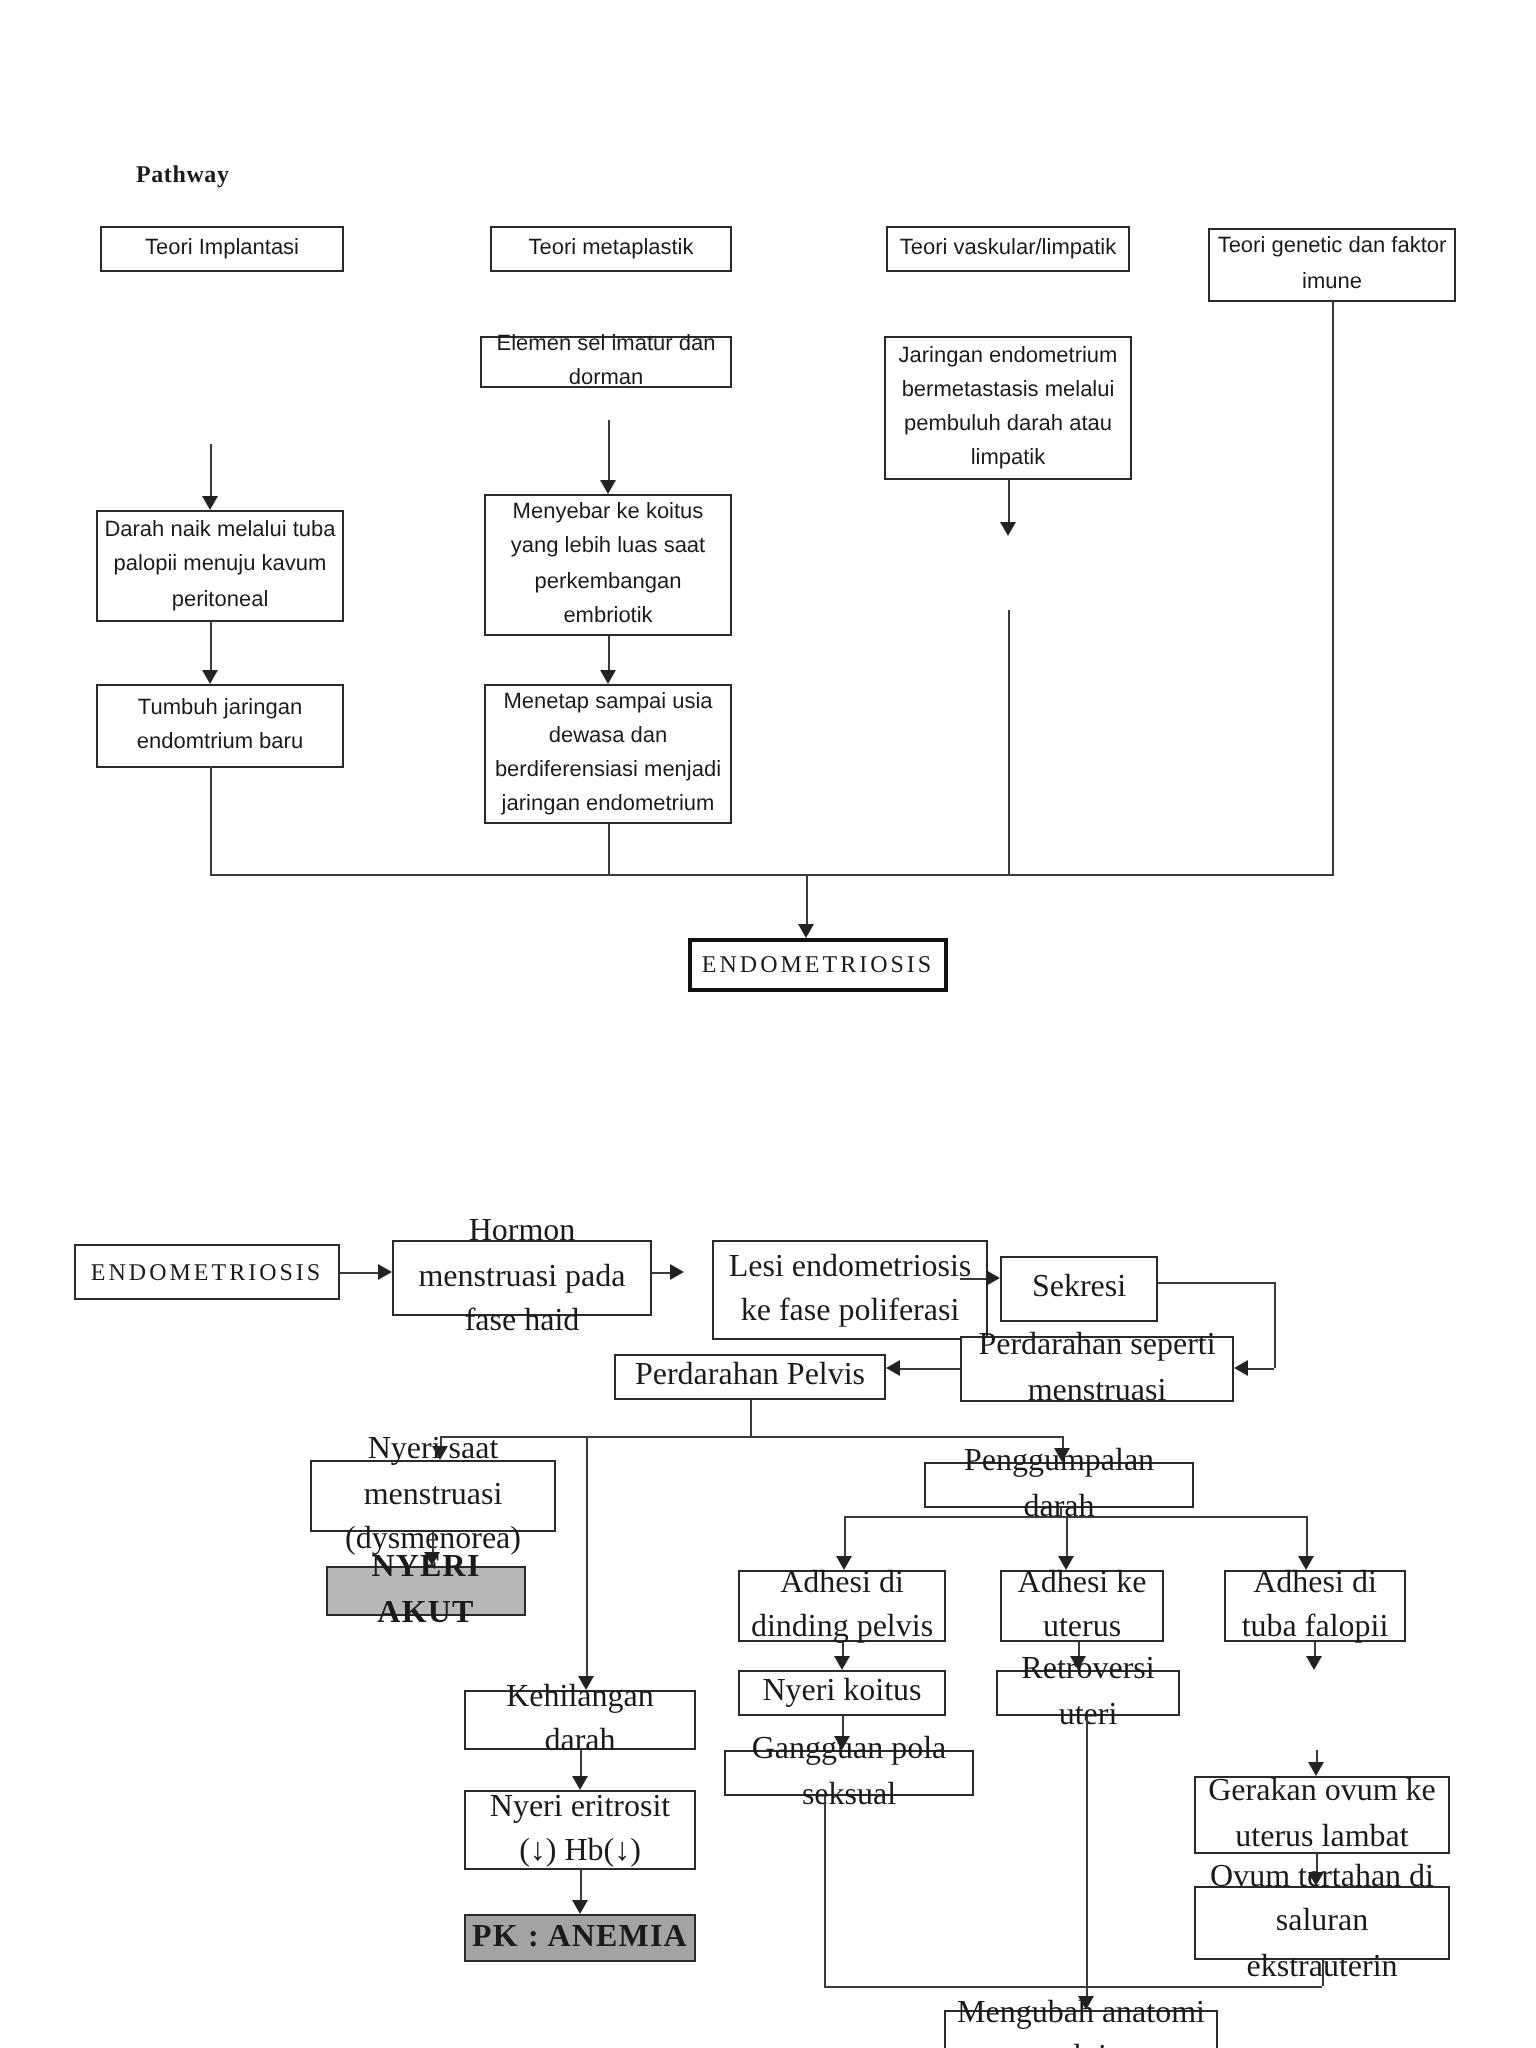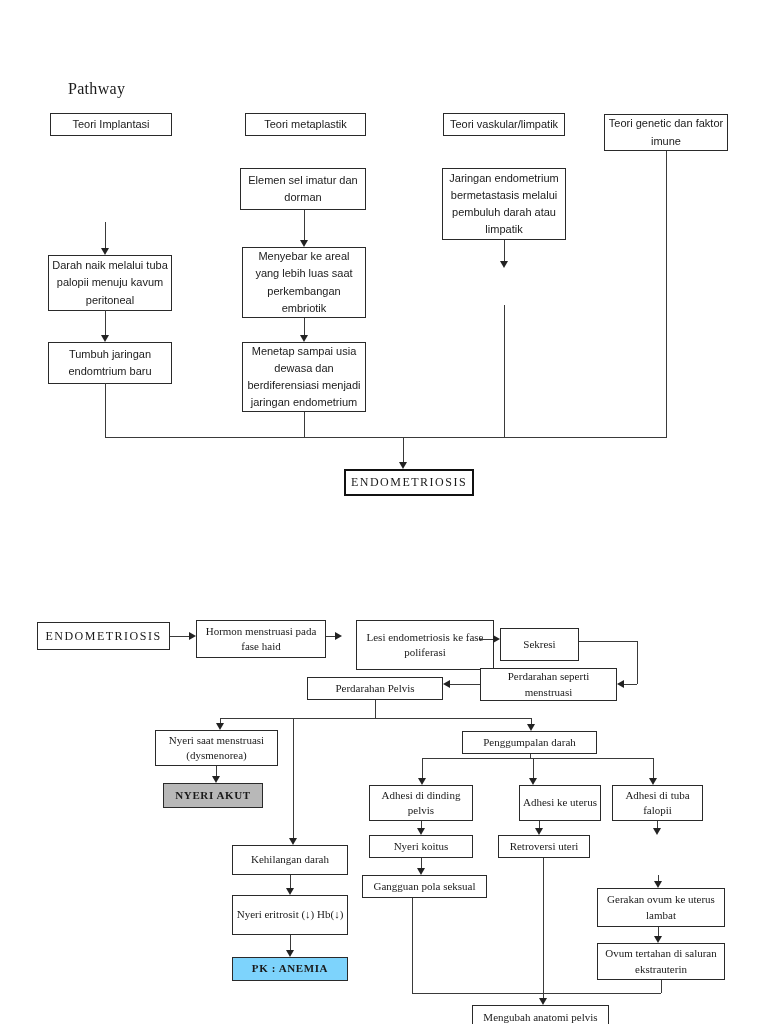--- a/index.html
+++ b/index.html
@@ -1,24 +1,24 @@
 <!DOCTYPE html>
 <html><head>
 <meta charset="utf-8">
 <style>
   html,body{margin:0;padding:0;background:#fff;}
   #page{position:relative;width:768px;height:1024px;background:#ffffff;overflow:hidden;
         font-family:"Liberation Sans", sans-serif;color:#1a1a1a;}
-  .title{position:absolute;font-family:"Liberation Serif", serif;font-weight:normal;
-         font-size:16px;letter-spacing:.3px;text-align:right;}
+  .title{position:absolute;font-family:"Liberation Serif", serif;font-weight:bold;
+         font-size:12px;letter-spacing:.3px;text-align:right;}
   .box{position:absolute;border:1px solid #2a2a2a;background:#fff;box-sizing:border-box;
        display:flex;align-items:center;justify-content:center;text-align:center;
        padding:1px 3px;}
   .sans{font-family:"Liberation Sans", sans-serif;font-size:11px;line-height:1.55;}
-  .serif{font-family:"Liberation Serif", serif;font-size:11px;line-height:1.4;}
+  .serif{font-family:"Liberation Serif", serif;font-size:16px;line-height:1.4;}
   .caps{font-size:12px;letter-spacing:1.5px;}
   .thick{border-width:2px;border-color:#111;}
   .bold{font-weight:bold;letter-spacing:.6px;}
   .vline{position:absolute;width:1px;background:#3a3a3a;}
   .hline{position:absolute;height:1px;background:#3a3a3a;}
   .ah{position:absolute;width:0;height:0;}
   .ah.d{border-left:4px solid transparent;border-right:4px solid transparent;border-top:7px solid #222;}
   .ah.l{border-top:4px solid transparent;border-bottom:4px solid transparent;border-right:7px solid #222;}
   .ah.r{border-top:4px solid transparent;border-bottom:4px solid transparent;border-left:7px solid #222;}
 </style>
@@ -27,22 +27,22 @@
 
 <div id="page">
 
   <div class="title" style="left:68px;top:80px">Pathway</div>
 
   <div class="box sans" style="left:50px;top:113px;width:122px;height:23px">Teori Implantasi</div>
   <div class="box sans" style="left:48px;top:255px;width:124px;height:56px">Darah naik melalui tuba palopii menuju kavum peritoneal</div>
   <div class="box sans" style="left:48px;top:342px;width:124px;height:42px">Tumbuh jaringan endomtrium baru</div>
 
   <div class="box sans" style="left:245px;top:113px;width:121px;height:23px">Teori metaplastik</div>
-  <div class="box sans" style="left:240px;top:168px;width:126px;height:42px">Elemen sel imatur dan dorman</div>
-  <div class="box sans" style="left:242px;top:247px;width:124px;height:71px">Menyebar ke areal yang lebih luas saat perkembangan embriotik</div>
+  <div class="box sans" style="left:240px;top:168px;width:126px;height:26px">Elemen sel imatur dan dorman</div>
+  <div class="box sans" style="left:242px;top:247px;width:124px;height:71px">Menyebar ke koitus yang lebih luas saat perkembangan embriotik</div>
   <div class="box sans" style="left:242px;top:342px;width:124px;height:70px">Menetap sampai usia dewasa dan berdiferensiasi menjadi jaringan endometrium</div>
 
   <div class="box sans" style="left:443px;top:113px;width:122px;height:23px">Teori vaskular/limpatik</div>
   <div class="box sans" style="left:442px;top:168px;width:124px;height:72px">Jaringan endometrium bermetastasis melalui pembuluh darah atau limpatik</div>
 
   <div class="box sans" style="left:604px;top:114px;width:124px;height:37px">Teori genetic dan faktor imune</div>
 
   <div class="box serif caps thick" style="left:344px;top:469px;width:130px;height:27px">ENDOMETRIOSIS</div>
 
   <div class="vline" style="left:105px;top:222px;height:26px"></div>
@@ -72,29 +72,29 @@
   <div class="box serif" style="left:356px;top:620px;width:138px;height:50px">Lesi endometriosis ke fase poliferasi</div>
   <div class="box serif" style="left:500px;top:628px;width:79px;height:33px">Sekresi</div>
   <div class="box serif" style="left:480px;top:668px;width:137px;height:33px">Perdarahan seperti menstruasi</div>
   <div class="box serif" style="left:307px;top:677px;width:136px;height:23px">Perdarahan Pelvis</div>
 
   <div class="box serif" style="left:155px;top:730px;width:123px;height:36px">Nyeri saat menstruasi (dysmenorea)</div>
   <div class="box serif bold" style="left: 163px; top: 783px; width: 100px; height: 25px; background: rgb(184, 184, 184);">NYERI AKUT</div>
 
   <div class="box serif" style="left:232px;top:845px;width:116px;height:30px">Kehilangan darah</div>
   <div class="box serif" style="left:232px;top:895px;width:116px;height:40px">Nyeri eritrosit (↓) Hb(↓)</div>
-  <div class="box serif bold" style="left: 232px; top: 957px; width: 116px; height: 24px; background: #7dd3fc;">PK : ANEMIA</div>
+  <div class="box serif bold" style="left: 232px; top: 957px; width: 116px; height: 24px; background: #a3a3a3;">PK : ANEMIA</div>
 
   <div class="box serif" style="left:462px;top:731px;width:135px;height:23px">Penggumpalan darah</div>
 
   <div class="box serif" style="left:369px;top:785px;width:104px;height:36px">Adhesi di dinding pelvis</div>
   <div class="box serif" style="left:369px;top:835px;width:104px;height:23px">Nyeri koitus</div>
   <div class="box serif" style="left:362px;top:875px;width:125px;height:23px">Gangguan pola seksual</div>
 
-  <div class="box serif" style="left:519px;top:785px;width:82px;height:36px">Adhesi ke uterus</div>
+  <div class="box serif" style="left:500px;top:785px;width:82px;height:36px">Adhesi ke uterus</div>
   <div class="box serif" style="left:498px;top:835px;width:92px;height:23px">Retroversi uteri</div>
 
   <div class="box serif" style="left:612px;top:785px;width:91px;height:36px">Adhesi di tuba falopii</div>
   <div class="box serif" style="left:597px;top:888px;width:128px;height:39px">Gerakan ovum ke uterus lambat</div>
   <div class="box serif" style="left:597px;top:943px;width:128px;height:37px">Ovum tertahan di saluran ekstrauterin</div>
 
   <div class="box serif" style="left:472px;top:1005px;width:137px;height:26px">Mengubah anatomi pelvis</div>
 
   <div class="hline" style="left:170px;top:636px;width:19px"></div>
   <div class="ah r" style="left:189px;top:632px"></div>

